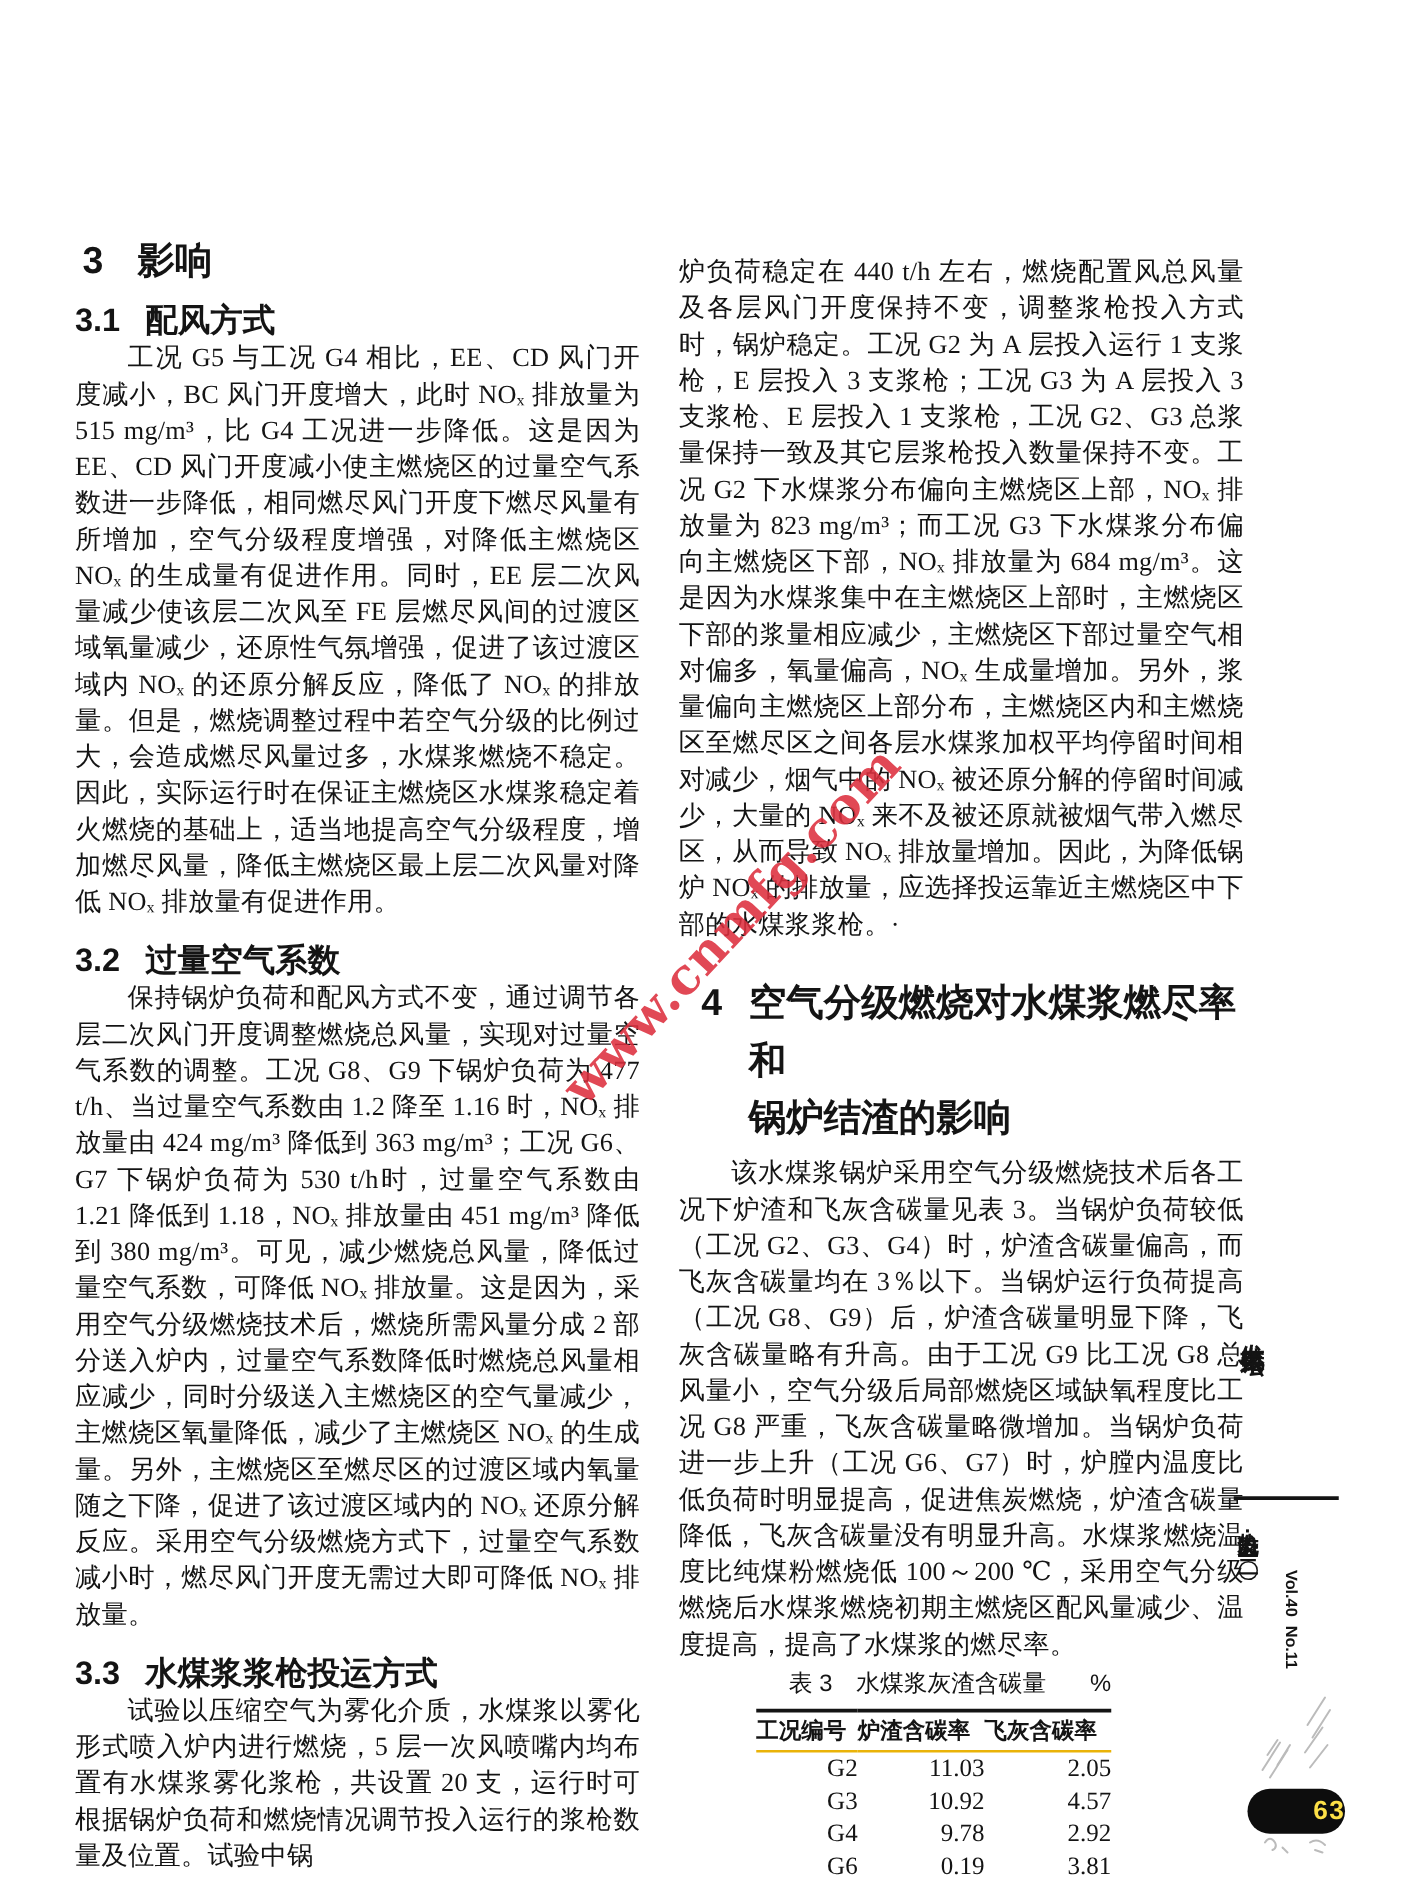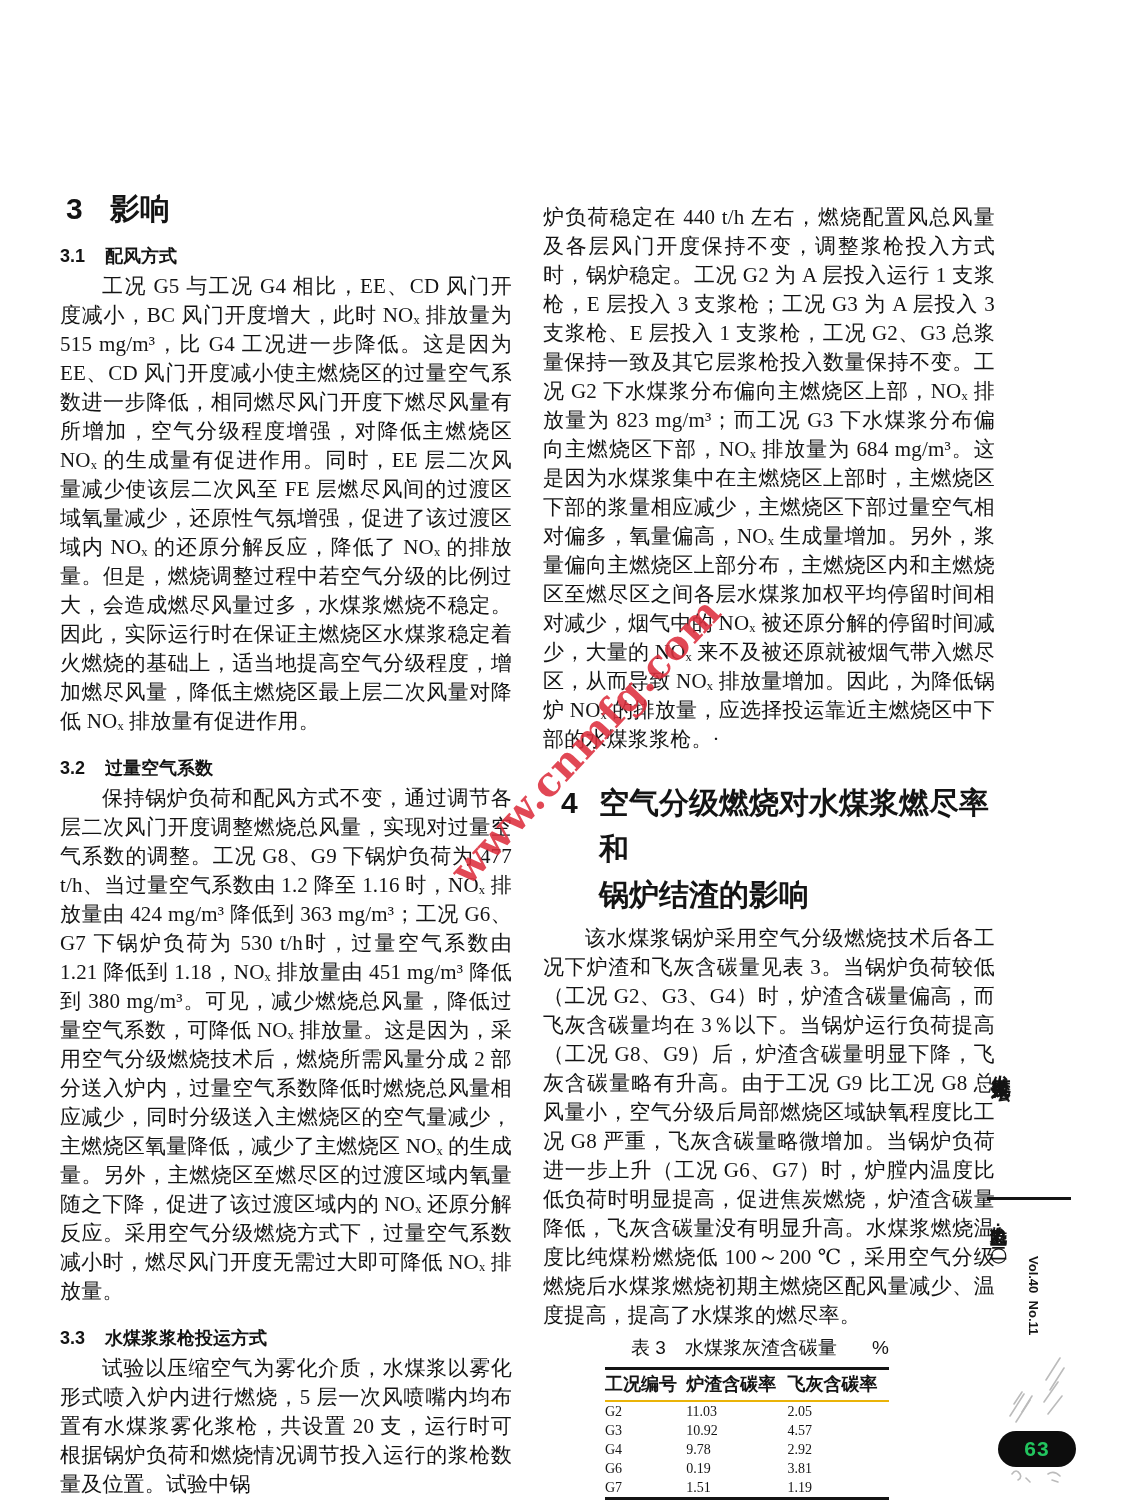--- a/index.html
+++ b/index.html
@@ -19,39 +19,39 @@
            font-weight:bold; font-size:30px; line-height:46px; text-align:left; }
   .h-num { flex:none; width:44px; padding-left:6px; }
   .h-lines { display:block; }
   .h-l { display:block; }
   .h-sec-left { margin:0 0 10px 0; }
   .h-sec-right { margin:26px 0 6px 0; }
   .h-sec-right .h-num { width:38px; padding-left:18px; }
 
   
   .h-sub { font-family:"Liberation Sans","DejaVu Sans",sans-serif; font-weight:bold;
-           font-size:18px; line-height:28px; margin:18px 0 2px 0; text-align:left; }
+           font-size:26px; line-height:28px; margin:18px 0 2px 0; text-align:left; }
   .h-sub.first { margin-top:10px; }
   .h-sub .h-sub-num { margin-right:20px; }
 
   
   .para { font-size:21px; line-height:29px; margin:0; text-indent:2em;
           letter-spacing:0.2px; }
   .para.noindent { text-indent:0; }
 
   
   .tbl { width:284px; margin:6px 0 0 62px; }
   .tbl-cap { position:relative; text-align:center; font-family:"Liberation Sans","DejaVu Sans",sans-serif;
              font-weight:normal; font-size:19px; line-height:24px; padding-right:26px; }
   .tbl-cap .unit { position:absolute; right:0; top:0; }
   .tbl table { width:100%; border-collapse:collapse; margin-top:7px;
                border-top:3px solid #141414; border-bottom:3px solid #141414; }
   .tbl th { font-family:"Liberation Sans","DejaVu Sans",sans-serif; font-weight:bold;
             font-size:18px; padding:2px 0 4px 0; border-bottom:2px solid #eab308; }
-  .tbl td { text-align:left; font-size:14px; padding:1.5px 0; }
+  .tbl td { text-align:right; font-size:20px; padding:1.5px 0; }
 
   
   .watermark {
     position:absolute; left:403px; top:728px; width:344px; text-align:center;
     transform:rotate(-47deg); font-family:"DejaVu Serif","Liberation Serif",serif;
     font-weight:bold; font-size:40px; letter-spacing:1px; opacity:0.88;
     pointer-events:none; z-index:5;
   }
 
   
@@ -59,21 +59,21 @@
             font-family:"Liberation Sans","DejaVu Sans",sans-serif; font-weight:bold; }
   .v-forum   { left:988px; top:1060px; font-size:19px; letter-spacing:1.5px; }
   .v-journal { left:987px; top:1213px; font-size:17px; letter-spacing:0.5px; }
   .v-vol { position:absolute; left:1026px; top:1256px; writing-mode:vertical-rl;
            text-orientation:mixed; white-space:pre; font-size:13px; font-weight:bold;
            font-family:"Liberation Sans","DejaVu Sans",sans-serif; }
   .sb-line { position:absolute; left:987px; top:1197px; width:84px; height:3px;
              background:#141414; }
 
   .page-pill { position:absolute; left:998px; top:1431px; width:78px; height:36px;
-               background:#0d0d0d; border-radius:18px; color:#22c55e; text-align:center;
+               background:#0d0d0d; border-radius:18px; color:#fde047; text-align:right;
                line-height:36px; font-size:21px; font-weight:bold; letter-spacing:1px;
                font-family:"Liberation Sans","DejaVu Sans",sans-serif; }
 
   .scribble { position:absolute; opacity:0.6; }
   .scribble-a { left:1006px; top:1350px; }
   .scribble-b { left:1008px; top:1466px; }
 </style>
 </head>
 <body>
 

